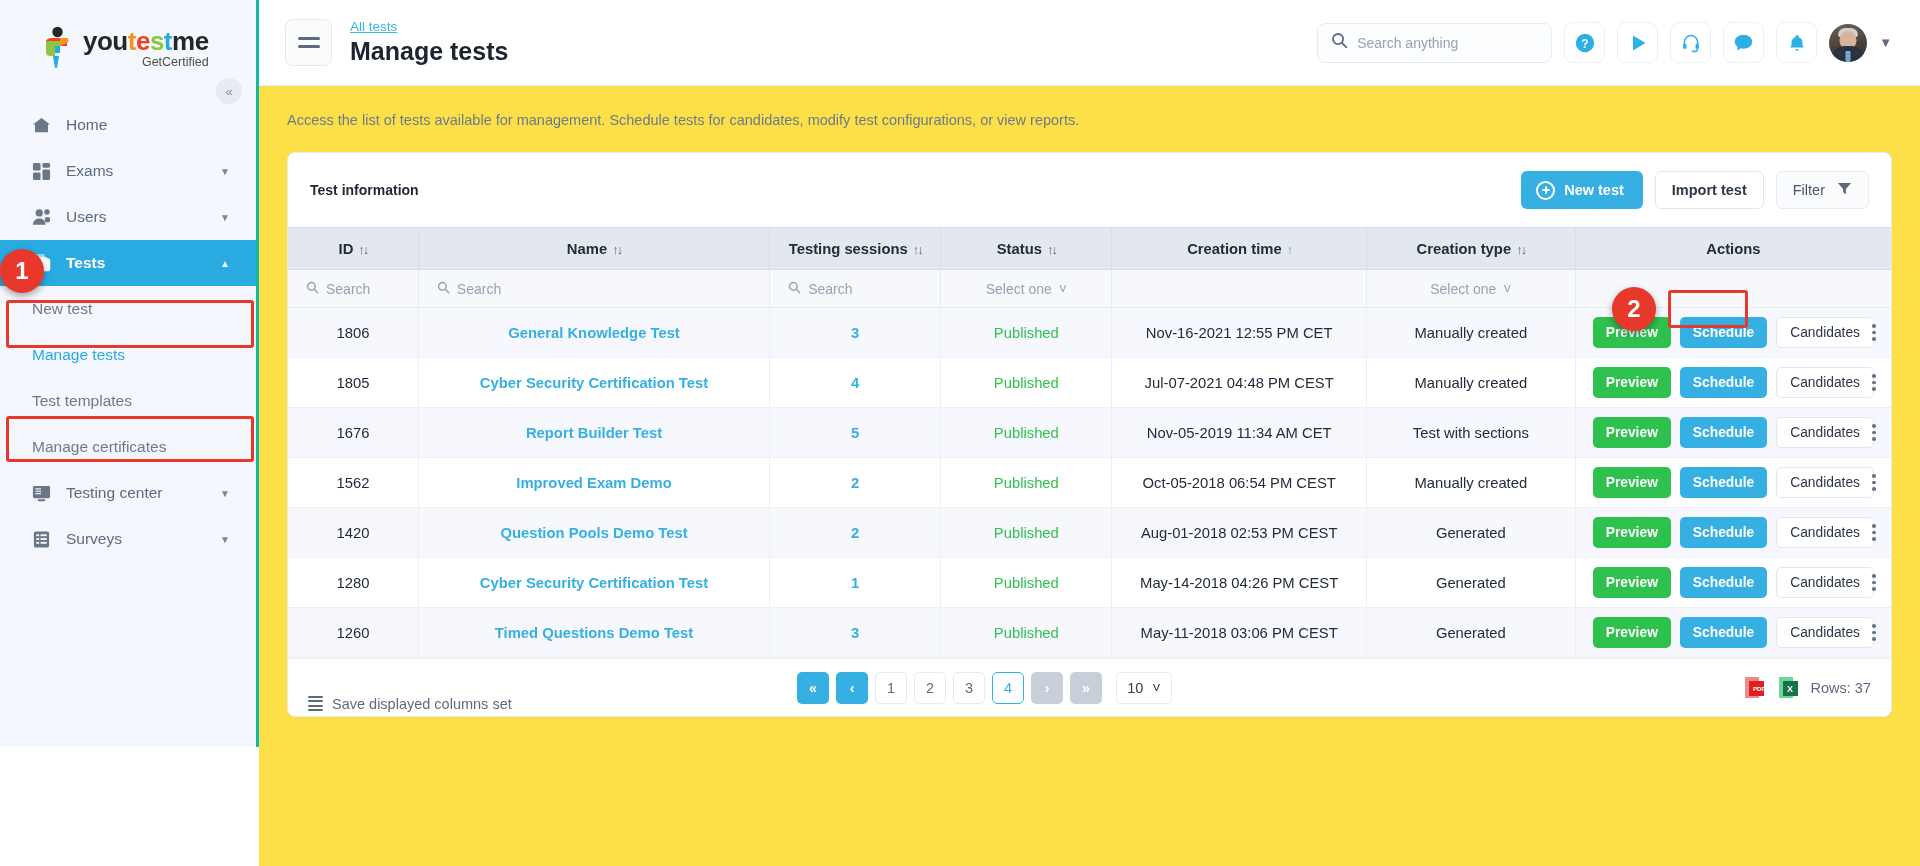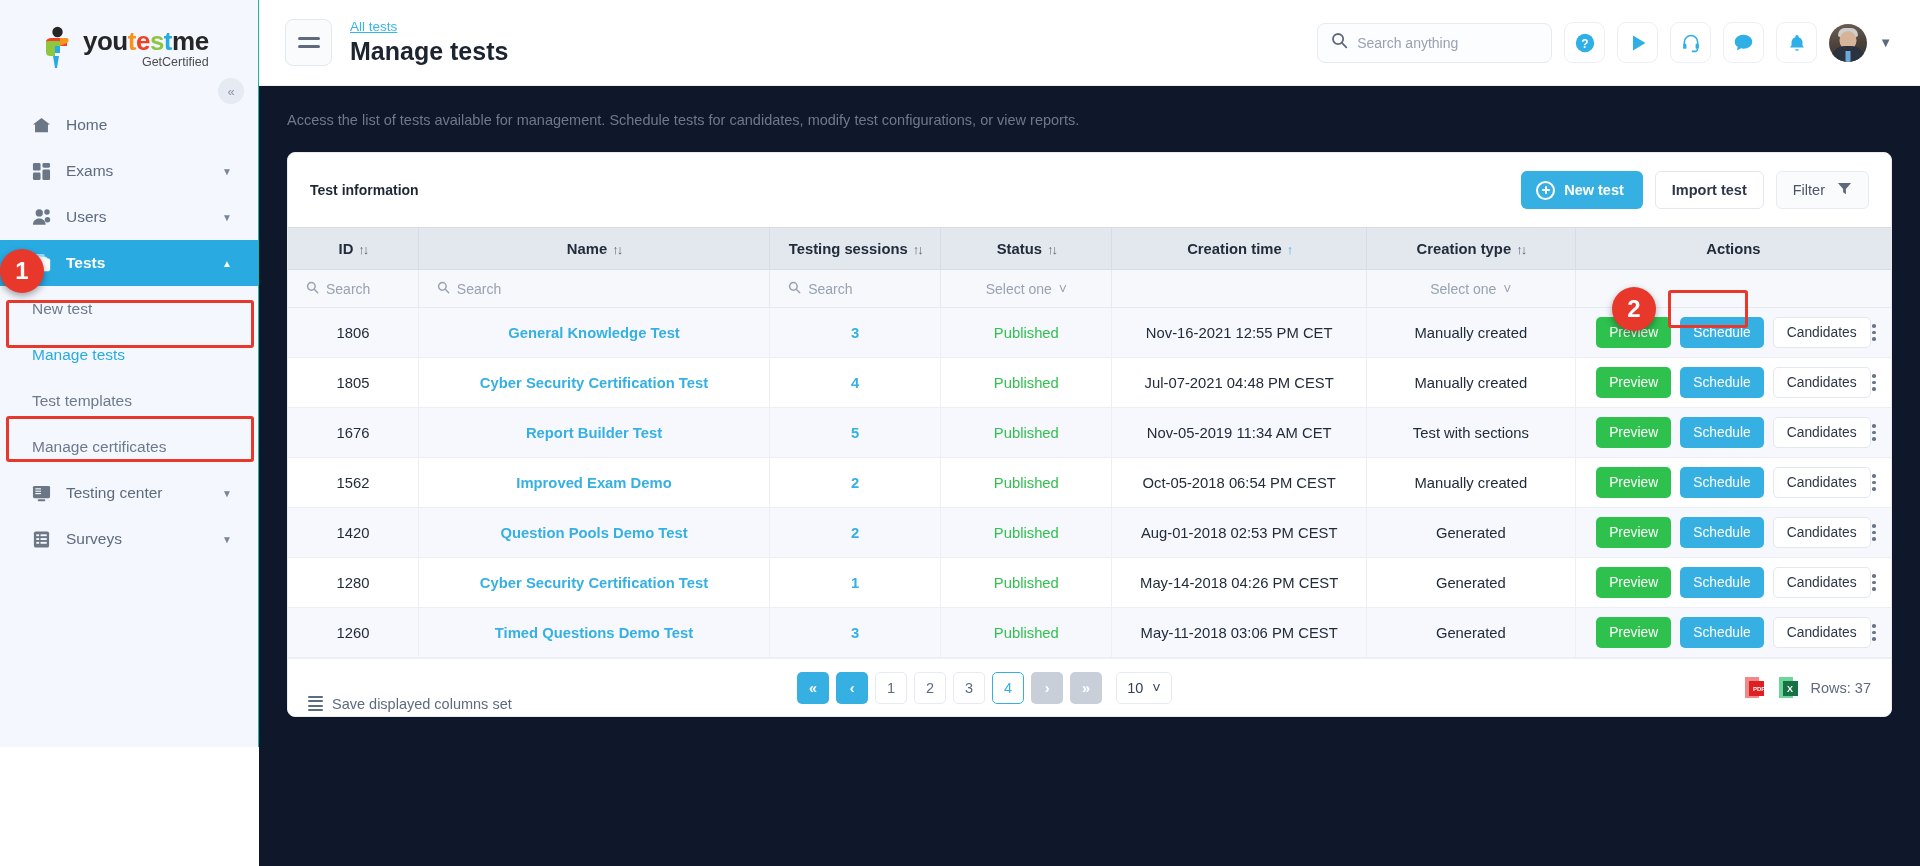--- a/index.html
+++ b/index.html
@@ -8,21 +8,21 @@
     font-family: "Liberation Sans", sans-serif;
     background: #ffffff;
     overflow: hidden;
   }
   .app { display: flex; width: 1920px; height: 866px; position: relative; }
 
   
   .sidebar {
     width: 259px; height: 747px; background: #f4f7fd;
     position: relative; flex: 0 0 259px;
-    border-right: 1px solid #14b8a6;
+    border-right: 3px solid #14b8a6;
   }
   .logo-wrap { padding: 26px 0 0 38px; height: 86px; }
   .logo-row { display: flex; align-items: center; gap: 7px; }
   .logo-mark { width: 38px; height: 44px; position: relative; }
   .logo-text { line-height: 1; }
   .logo-word { font-size: 26px; font-weight: 700; letter-spacing: -0.5px; }
   .logo-sub { font-size: 12.5px; color: #4c4c4c; text-align: right; margin-top: 2px; }
   .collapse-btn {
     position: absolute; right: 14px; top: 78px;
     width: 26px; height: 26px; border-radius: 50%;
@@ -49,21 +49,21 @@
   .nav-sub.selected { color: #29abe2; }
   .hl-box { position: absolute; border: 3px solid #e8382c; border-radius: 3px; pointer-events:none; }
   .badge-num {
     position: absolute; width: 44px; height: 44px; border-radius: 50%;
     background: #e8382c; color:#fff; font-size: 24px; font-weight: 700;
     display:flex; align-items:center; justify-content:center;
     box-shadow: 0 3px 7px rgba(0,0,0,.35); z-index: 40;
   }
 
   
-  .main { flex: 1 1 auto; height: 866px; background: #0f172a; position: relative; }
+  .main { flex: 1 1 auto; height: 866px; background: #fde047; position: relative; }
   .topbar {
     height: 86px; display: flex; align-items: center;
     padding: 0 28px 0 26px; border-bottom: 1px solid #edf0f5; background:#fff;
   }
   .hamburger {
     width: 47px; height: 47px; border: 1px solid #e4e9f0; border-radius: 8px;
     background: #fafbfd; display:flex; flex-direction:column; align-items:center;
     justify-content:center; gap:5px; cursor:pointer; flex:0 0 47px;
   }
   .hamburger span { display:block; width:22px; height:2.6px; background:#5e6a7d; border-radius:2px;}
@@ -152,21 +152,21 @@
     border-right:1px solid #eceff4; border-bottom:1px solid #eceff4;
   }
   tbody td:last-child { border-right:0; }
   tbody tr:nth-child(even) td { background:#f6f8fd; }
   .link { color:#36b0e2; font-weight:700; cursor:pointer; }
   .link-plain { color:#36b0e2; cursor:pointer; font-weight:700;}
   .status-pub { color:#30c24e; }
   .actions-cell { display:flex; align-items:center; justify-content:center; gap:9px; position:relative; }
   .abtn {
     height: 31px; border-radius:5px; font-size:13.8px; padding: 0 13px;
-    display:flex; align-items:center; justify-content:center; cursor:pointer; font-weight:400;
+    display:flex; align-items:center; justify-content:center; cursor:pointer; font-weight:700;
   }
   .abtn-green { background:#2ec14e; color:#fff; }
   .abtn-blue { background:#36b0e2; color:#fff; }
   .abtn-white { background:#fff; color:#2d3748; border:1px solid #e3e8ef; font-weight:400;}
   .kebab { width:22px; display:flex; flex-direction:column; align-items:center; gap:3px; cursor:pointer; position:absolute; right:6px;}
   .kebab i { width:3.5px; height:3.5px; background:#68748a; border-radius:50%; display:block;}
 
   
   .card-foot {
     display:flex; align-items:center; height:58px; padding: 0 20px;

